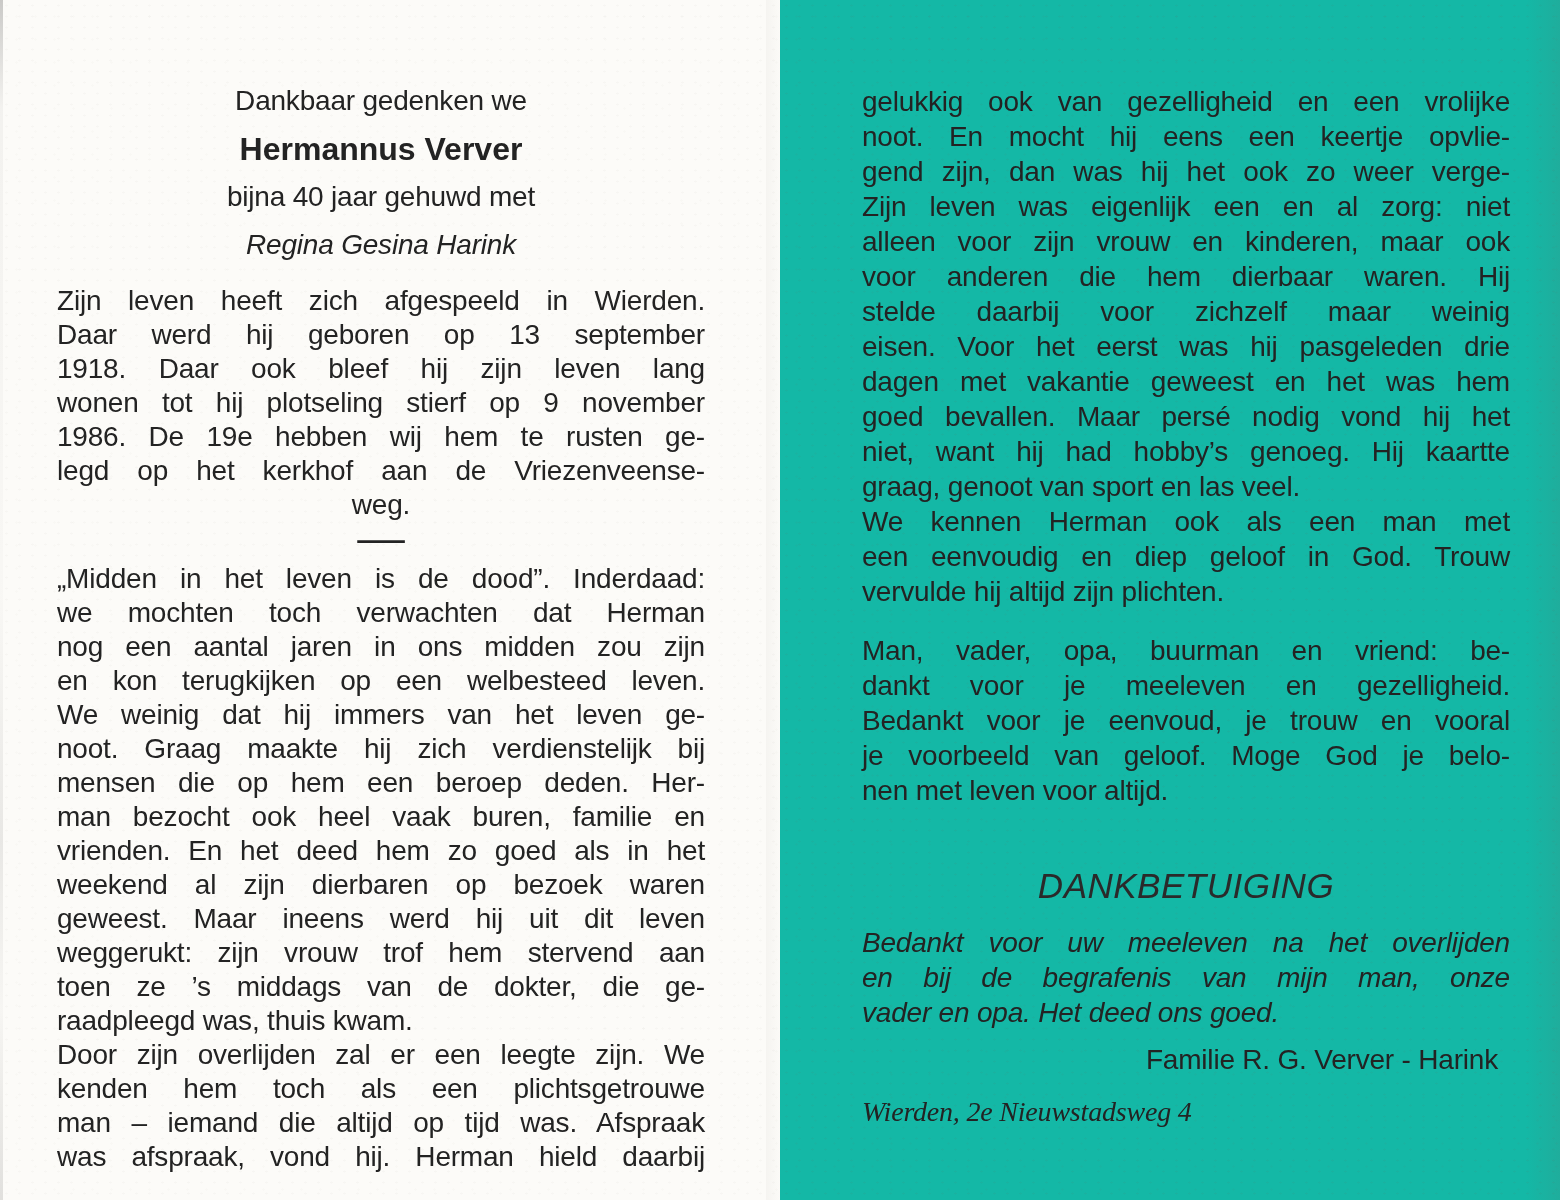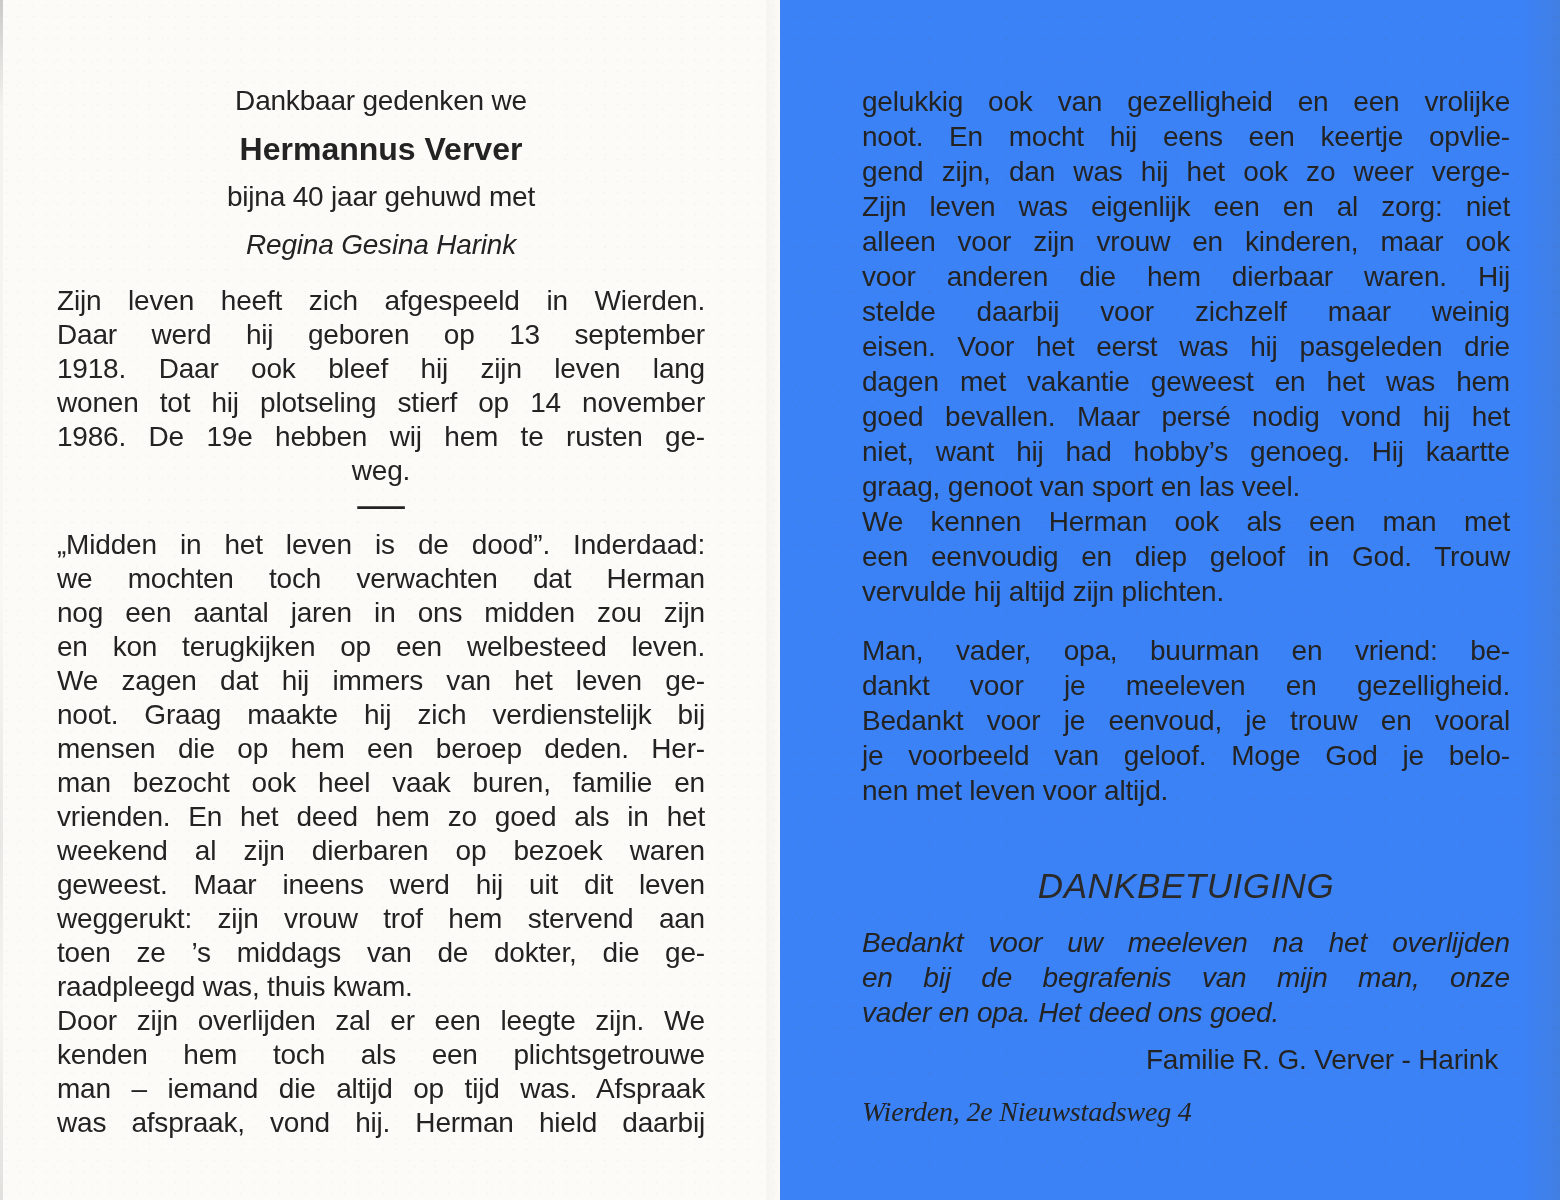--- a/index.html
+++ b/index.html
@@ -19,21 +19,21 @@
     width: 1560px;
     height: 1200px;
     position: relative;
   }
   .page {
     position: relative;
     width: 780px;
     height: 1200px;
   }
   .page-left  { background: #fcfbf8; }
-  .page-right { background: #3b82f6; }
+  .page-right { background: #14b8a6; }
 
   
   .page::before {
     content: "";
     position: absolute;
     inset: 0;
     background:
       radial-gradient(rgba(100,95,85,0.07) 1px, transparent 1.3px),
       radial-gradient(rgba(100,95,85,0.05) 1px, transparent 1.3px);
     background-size: 13px 11px, 19px 23px;
@@ -123,35 +123,36 @@
         <div>Dankbaar gedenken we</div>
         <div class="name">Hermannus Verver</div>
         <div>bijna 40 jaar gehuwd met</div>
         <div class="spouse">Regina Gesina Harink</div>
       </div>
 
       <div class="para">
         <div class="ln">Zijn leven heeft zich afgespeeld in Wierden.</div>
         <div class="ln">Daar werd hij geboren op 13 september</div>
         <div class="ln">1918. Daar ook bleef hij zijn leven lang</div>
-        <div class="ln">wonen tot hij plotseling stierf op 14 november</div>
+        <div class="ln">wonen tot hij plotseling stierf op 9 november</div>
         <div class="ln">1986. De 19e hebben wij hem te rusten ge-</div>
+        <div class="ln">legd op het kerkhof aan de Vriezenveense-</div>
         <div class="ln ctr">weg.</div>
       </div>
 
       <div class="divider">
         <span class="dash">—</span>
       </div>
 
       <div class="para">
         <div class="ln">„Midden in het leven is de dood”. Inderdaad:</div>
         <div class="ln">we mochten toch verwachten dat Herman</div>
         <div class="ln">nog een aantal jaren in ons midden zou zijn</div>
         <div class="ln">en kon terugkijken op een welbesteed leven.</div>
-        <div class="ln">We zagen dat hij immers van het leven ge-</div>
+        <div class="ln">We weinig dat hij immers van het leven ge-</div>
         <div class="ln">noot. Graag maakte hij zich verdienstelijk bij</div>
         <div class="ln">mensen die op hem een beroep deden. Her-</div>
         <div class="ln">man bezocht ook heel vaak buren, familie en</div>
         <div class="ln">vrienden. En het deed hem zo goed als in het</div>
         <div class="ln">weekend al zijn dierbaren op bezoek waren</div>
         <div class="ln">geweest. Maar ineens werd hij uit dit leven</div>
         <div class="ln">weggerukt: zijn vrouw trof hem stervend aan</div>
         <div class="ln">toen ze ’s middags van de dokter, die ge-</div>
         <div class="ln end">raadpleegd was, thuis kwam.</div>
       </div>

